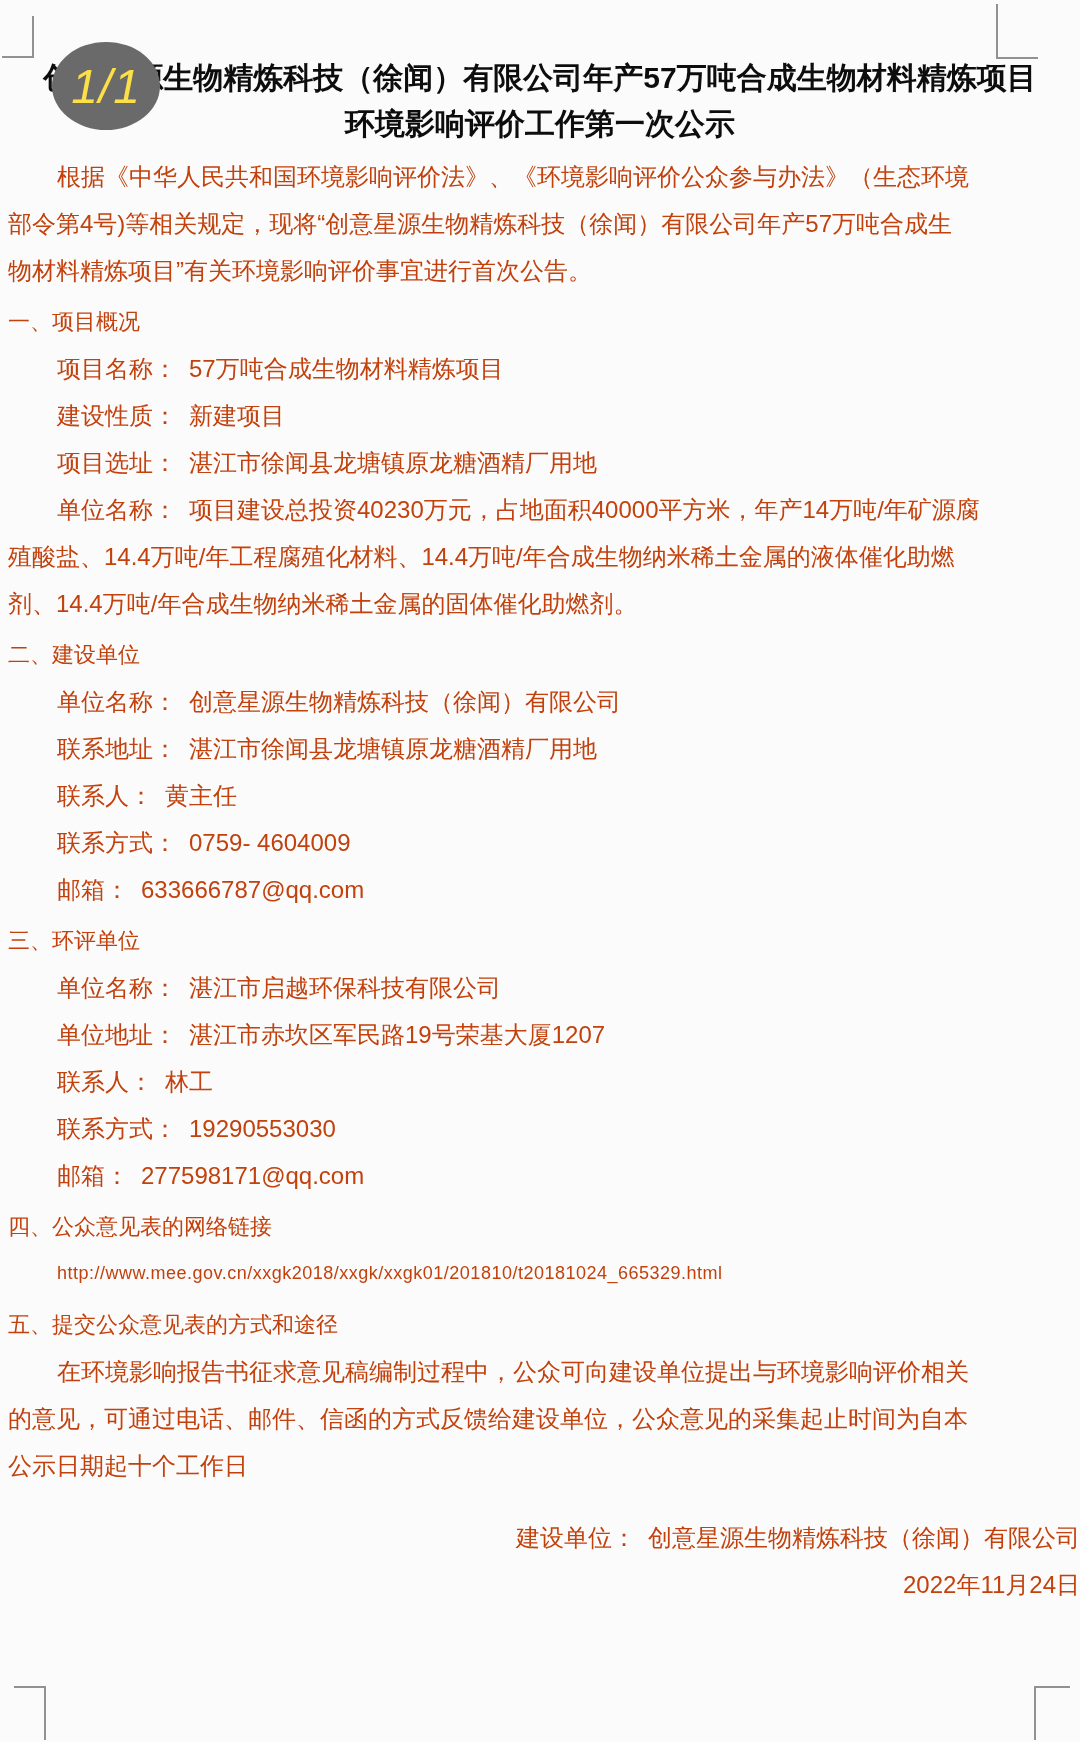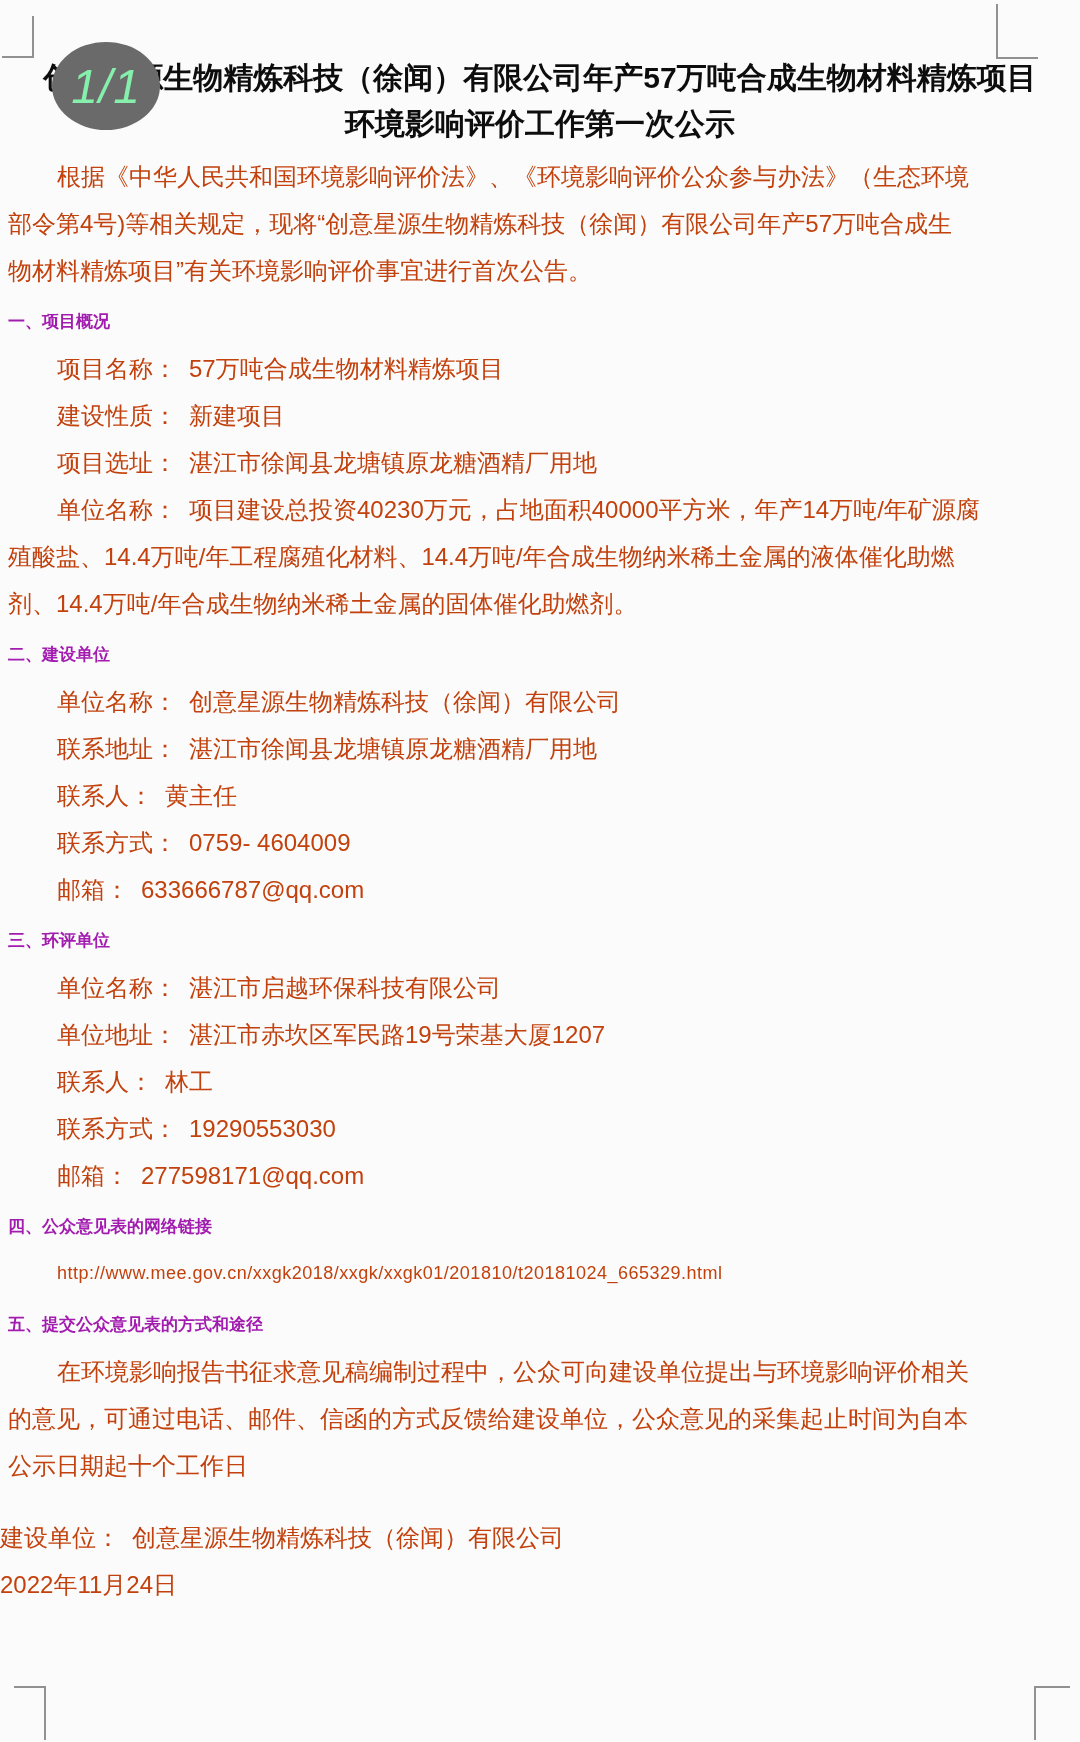--- a/index.html
+++ b/index.html
@@ -24,41 +24,41 @@
   .corner.bl{left:14px;top:1686px;width:30px;height:52px;border-right-width:2px;border-top-width:2px;}
   .corner.br{left:1034px;top:1686px;width:34px;height:52px;border-left-width:2px;border-top-width:2px;}
   
   .badge{
     position:absolute;left:52px;top:42px;width:108px;height:88px;
     background:#6a6a6a;border-radius:50%;
     display:flex;align-items:center;justify-content:center;
     z-index:5;
   }
   .badge span{
-    color:#86efac;font-size:48px;font-style:italic;font-weight:500;
+    color:#fde047;font-size:48px;font-style:italic;font-weight:500;
     letter-spacing:1px;
   }
   .title{
     text-align:center;font-weight:bold;font-size:30px;line-height:46px;
     white-space:nowrap;color:#0d0d0d;
   }
   .block{margin:0;}
   .intro{margin-top:6px;}
   .line{
     font-size:24px;line-height:47px;white-space:nowrap;
     padding-left:8px;color:#c2410c;
   }
   .indent{padding-left:57px;}
   .heading{
-    font-weight:bold;font-size:17px;line-height:47px;white-space:nowrap;
-    padding-left:8px;margin-top:4px;color:#a21caf;
+    font-weight:normal;font-size:22px;line-height:47px;white-space:nowrap;
+    padding-left:8px;margin-top:4px;color:#c2410c;
   }
   .lbl{margin-right:12px;}
   .url{font-size:18px;letter-spacing:0.5px;}
-  .footer{margin-top:25px;text-align:left;padding-right:172px;}
+  .footer{margin-top:25px;text-align:right;margin-left:40px;}
   .footer .line{padding-left:0;}
 </style>
 </head>
 <body>
 
 <div class="page">
 
   <div class="corner tl"></div>
   <div class="corner tr"></div>
   <div class="corner bl"></div>

